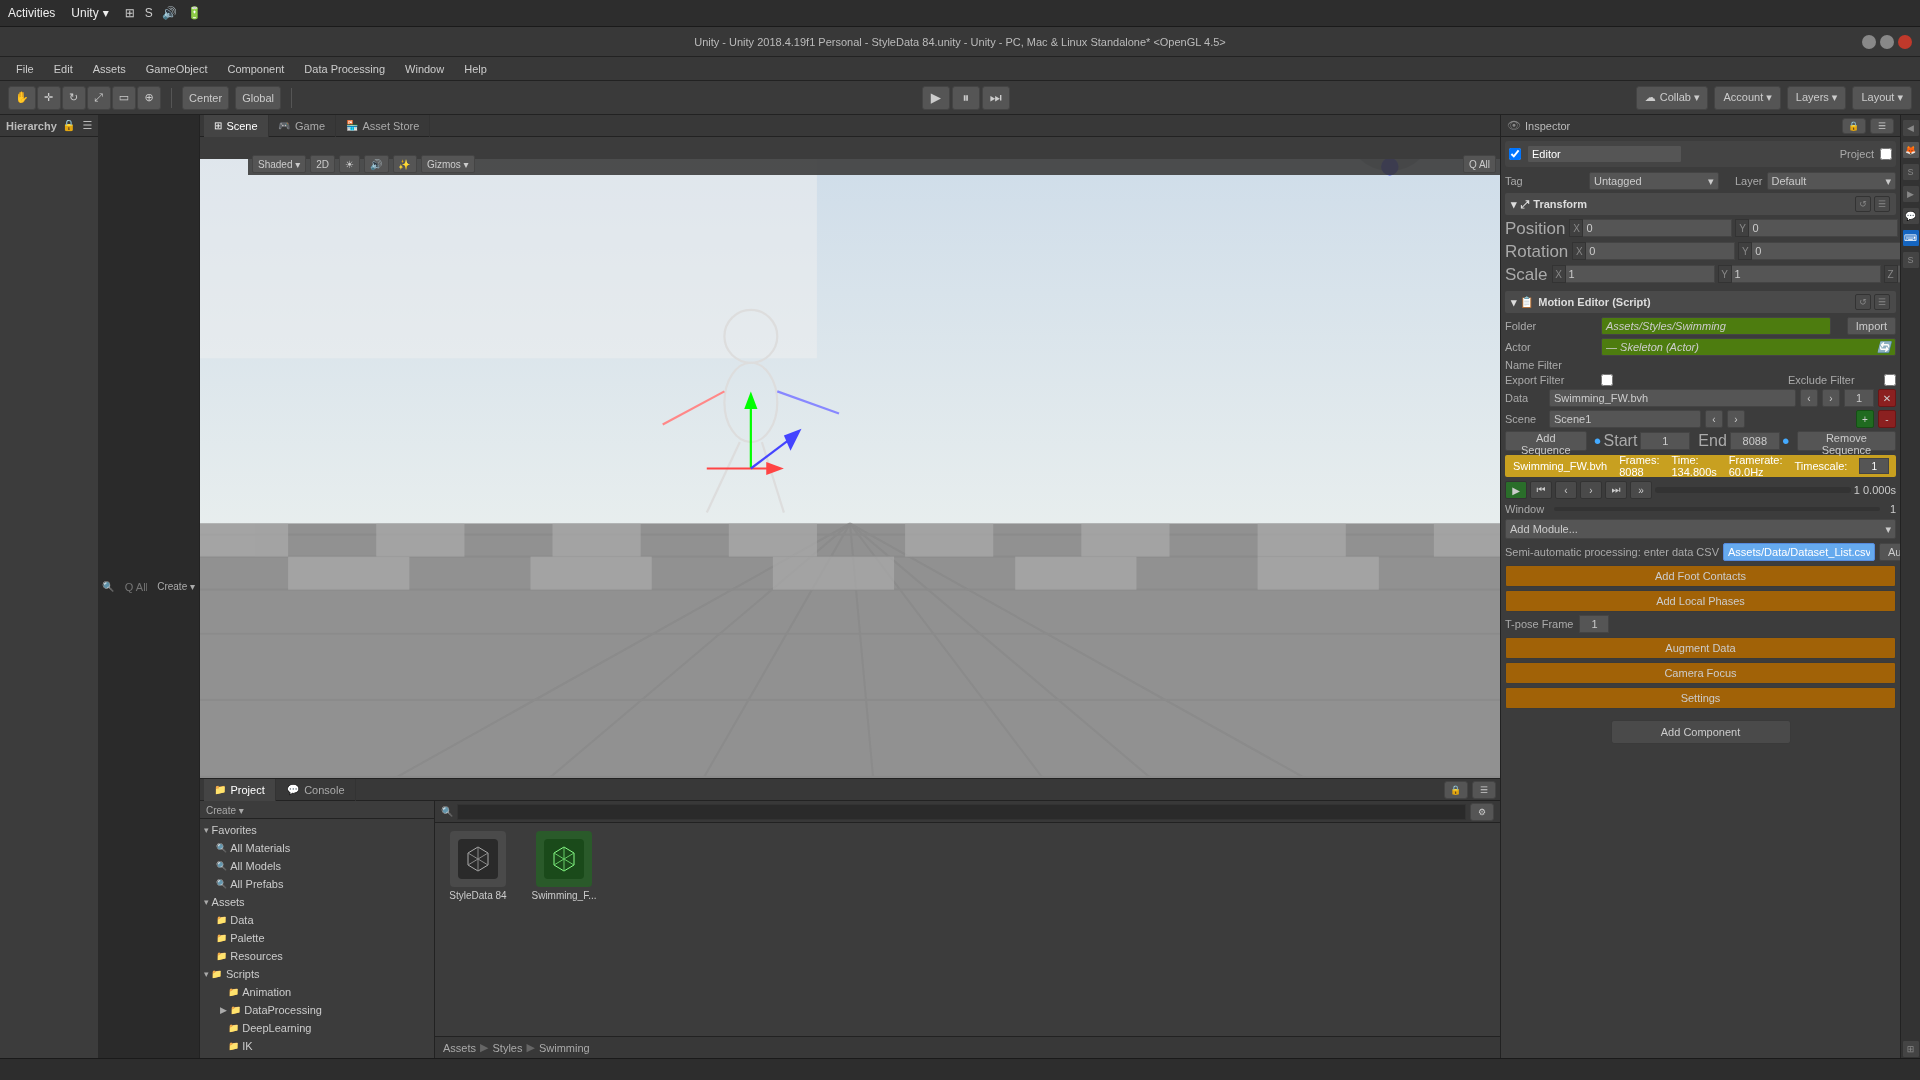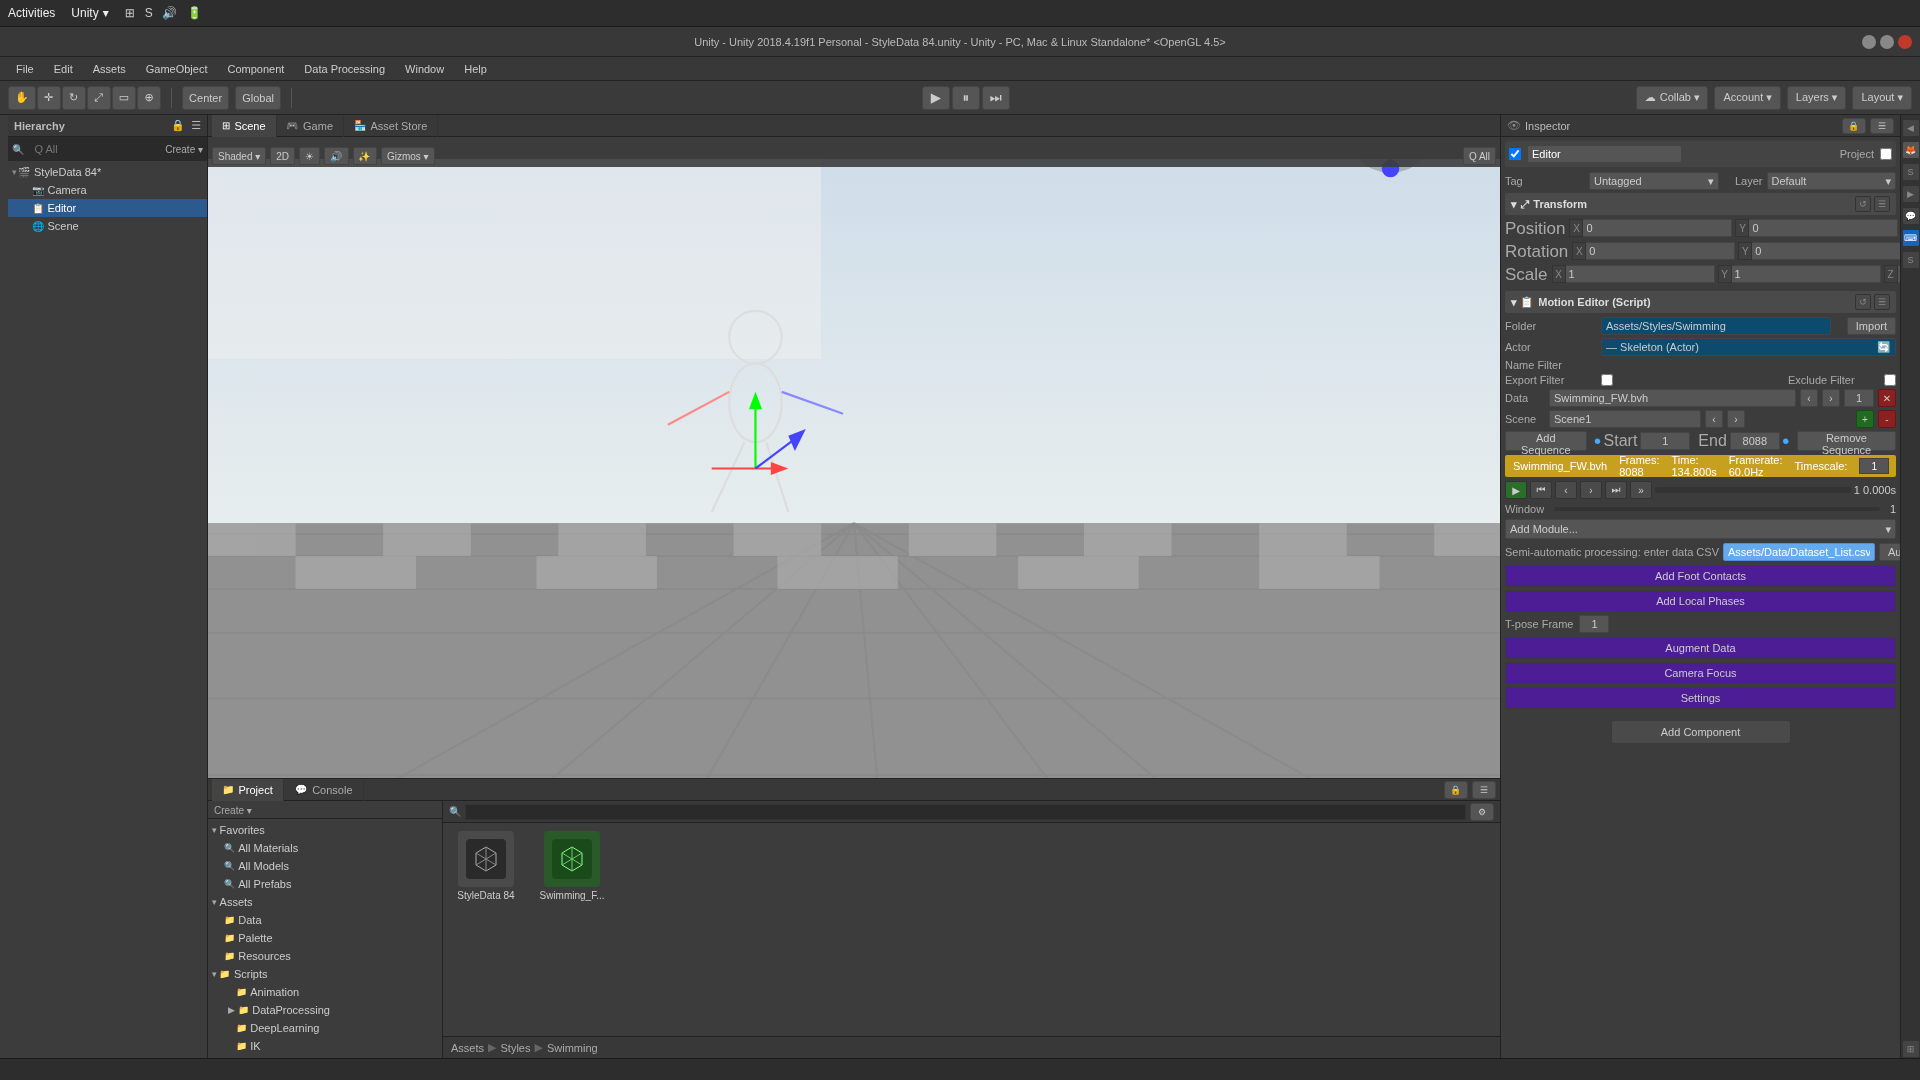--- a/index.html
+++ b/index.html
@@ -122,22 +122,20 @@
       display: flex;
       height: calc(1080px - 27px - 30px - 24px - 34px - 22px);
     }
 
     
     #hierarchy {
       width: 200px;
       background: #3c3c3c;
       border-right: 1px solid #222;
       display: flex;
-      flex-direction: column;
-      margin-left: 8px;
     }
     .panel-header {
       height: 22px;
       background: #383838;
       display: flex;
       align-items: center;
       padding: 0 6px;
       font-size: 11px;
       color: #bbb;
       border-bottom: 1px solid #222;
@@ -437,28 +435,29 @@
     .me-row {
       display: flex;
       align-items: center;
       margin-bottom: 3px;
       gap: 16px;
       font-size: 11px;
     }
     .me-label { width: 80px; color: #aaa; flex-shrink: 0; }
     .me-value {
       flex: 1;
-      background: #0c4a6e;
+      background: #4d7c0f;
       border: 1px solid #444;
       color: #ccc;
       height: 18px;
       padding: 0 4px;
       border-radius: 2px;
       display: flex;
       align-items: center;
+      font-style: italic;
     }
     .me-import-btn {
       height: 18px;
       padding: 0 8px;
       background: #555;
       border: 1px solid #444;
       color: #ccc;
       border-radius: 2px;
       cursor: pointer;
       font-size: 11px;
@@ -577,21 +576,21 @@
       border: 1px solid #444;
       color: #ccc;
       text-align: center;
       font-size: 11px;
     }
 
     
     .action-btn {
       width: 100%;
       height: 22px;
-      background: #4c1d95;
+      background: #a16207;
       border: 1px solid #3a3a3a;
       color: #ccc;
       cursor: pointer;
       font-size: 11px;
       margin-bottom: 3px;
       border-radius: 2px;
     }
 
     .csv-row {
       display: flex;
@@ -873,21 +872,21 @@
         <span class="tab-icon">⊞</span>Scene
       </div>
       <div class="tab">
         <span class="tab-icon">🎮</span>Game
       </div>
       <div class="tab">
         <span class="tab-icon">🏪</span>Asset Store
       </div>
     </div>
 
-    <div class="scene-toolbar" style="position:relative;top:8px;z-index:10;">
+    <div class="scene-toolbar" style="position:relative;top:16px;z-index:10;margin-left:48px;">
       <div class="scene-btn">Shaded ▾</div>
       <div class="scene-btn">2D</div>
       <div class="scene-btn">☀</div>
       <div class="scene-btn">🔊</div>
       <div class="scene-btn">✨</div>
       <div class="scene-btn">Gizmos ▾</div>
       <div style="flex:1;"></div>
       <div class="scene-btn">Q All</div>
     </div>
 

